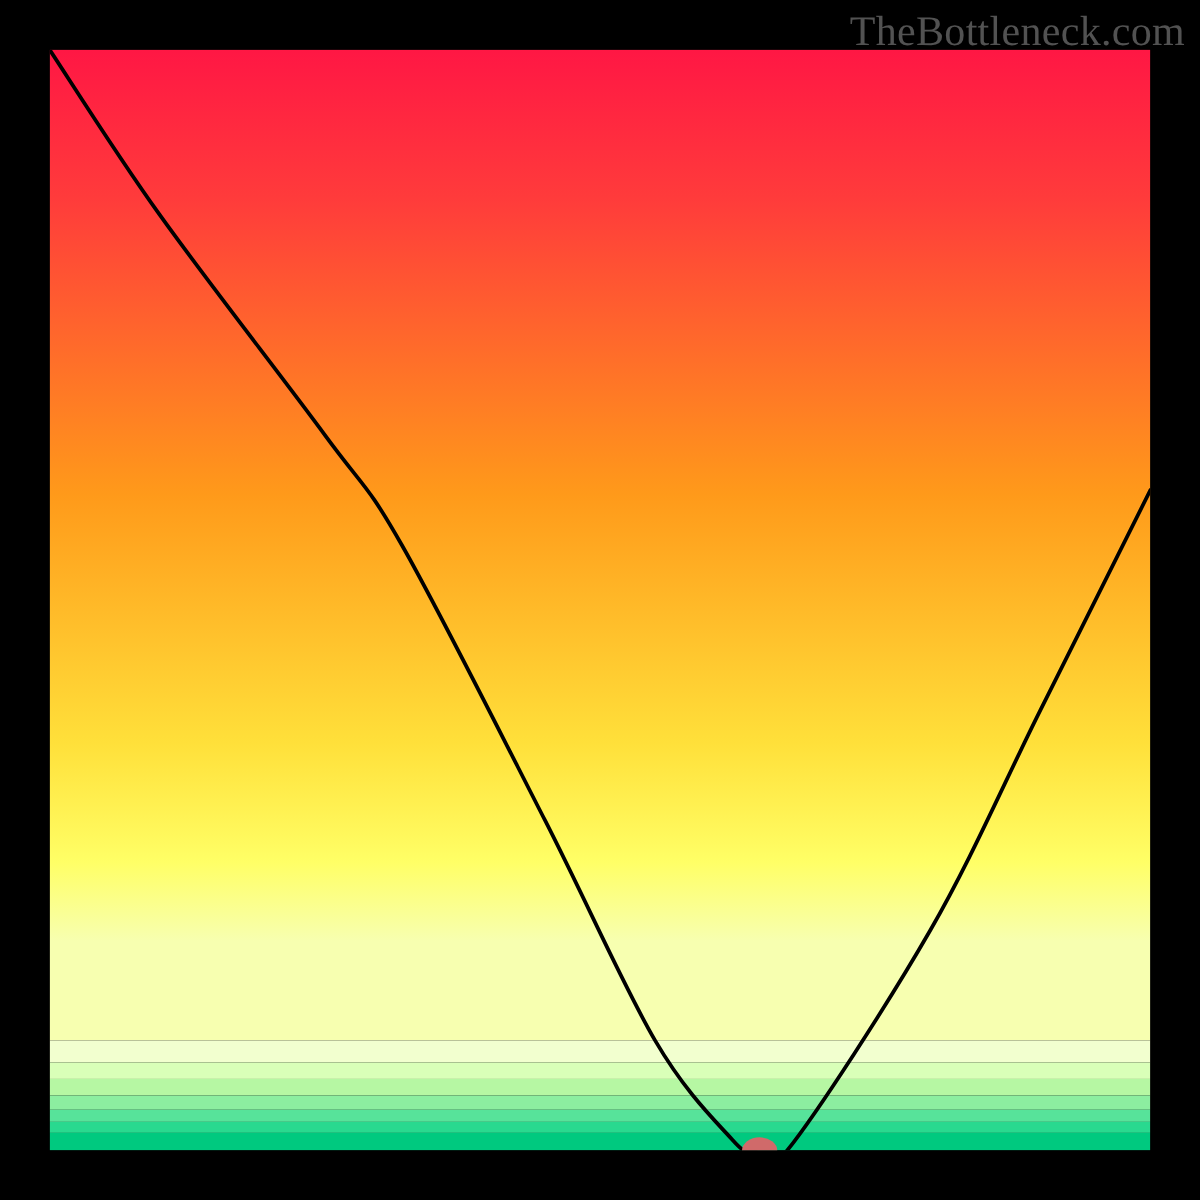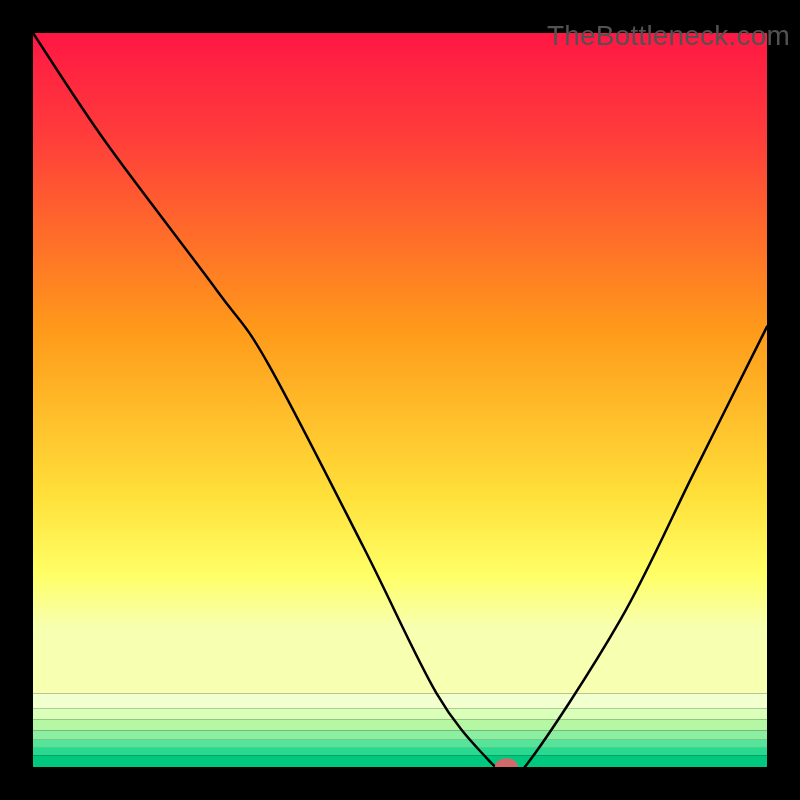--- a/index.html
+++ b/index.html
@@ -12,28 +12,29 @@
     overflow: hidden;
   }
   .stage {
     position: relative;
     width: 800px;
     height: 800px;
     background: #000;
   }
   .watermark {
     position: absolute;
-    top: 20px;
+    top: 6px;
     right: 10px;
     color: #525252;
     font-size: 28px;
     font-weight: 500;
     letter-spacing: 0.2px;
     z-index: 20;
     user-select: none;
+    font-family: Liberation Serif, serif;
   }
   .plot {
     position: absolute;
     left: 33px;
     top: 33px;
     width: 734px;
     height: 734px;
     overflow: hidden;
   }
   .plot svg {

